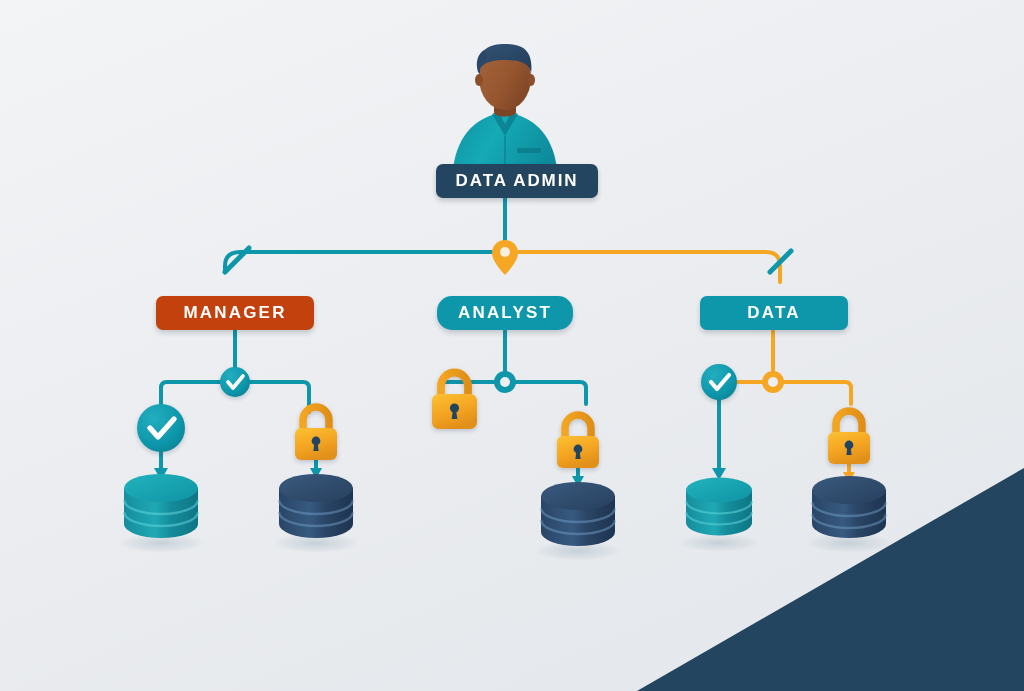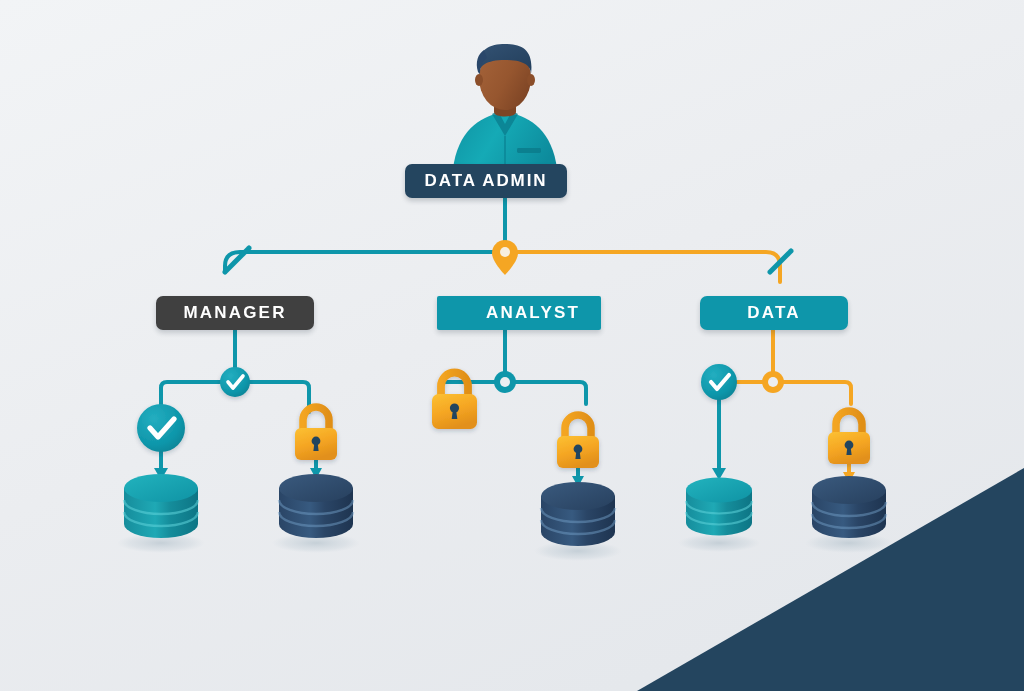--- a/index.html
+++ b/index.html
@@ -27,50 +27,49 @@
     display: flex;
     align-items: center;
     justify-content: center;
     color: #ffffff;
     font-weight: bold;
     letter-spacing: 2.2px;
     white-space: nowrap;
     user-select: none;
   }
   #admin-label {
-    left: 405px;
+    left: 436px;
     top: 164px;
     width: 162px;
     height: 34px;
     border-radius: 7px;
     background: #24455f;
     box-shadow: 0 3px 5px rgba(30, 45, 60, 0.22);
     font-size: 17px;
     letter-spacing: 1.9px;
   }
   #manager-label {
     left: 156px;
     top: 296px;
     width: 158px;
     height: 34px;
     border-radius: 7px;
-    background: #404040;
+    background: #c2410c;
     box-shadow: 0 3px 5px rgba(30, 45, 60, 0.2);
     font-size: 17px;
   }
   #analyst-label {
     left: 437px;
     top: 296px;
     width: 136px;
     height: 34px;
-    border-radius: 2px;
+    border-radius: 15px;
     background: #0e96aa;
     box-shadow: 0 3px 5px rgba(30, 45, 60, 0.2);
     font-size: 17px;
-    padding-left: 28px;
   }
   #user-label {
     left: 700px;
     top: 296px;
     width: 148px;
     height: 34px;
     border-radius: 7px;
     background: #0e96aa;
     box-shadow: 0 3px 5px rgba(30, 45, 60, 0.2);
     font-size: 17px;

